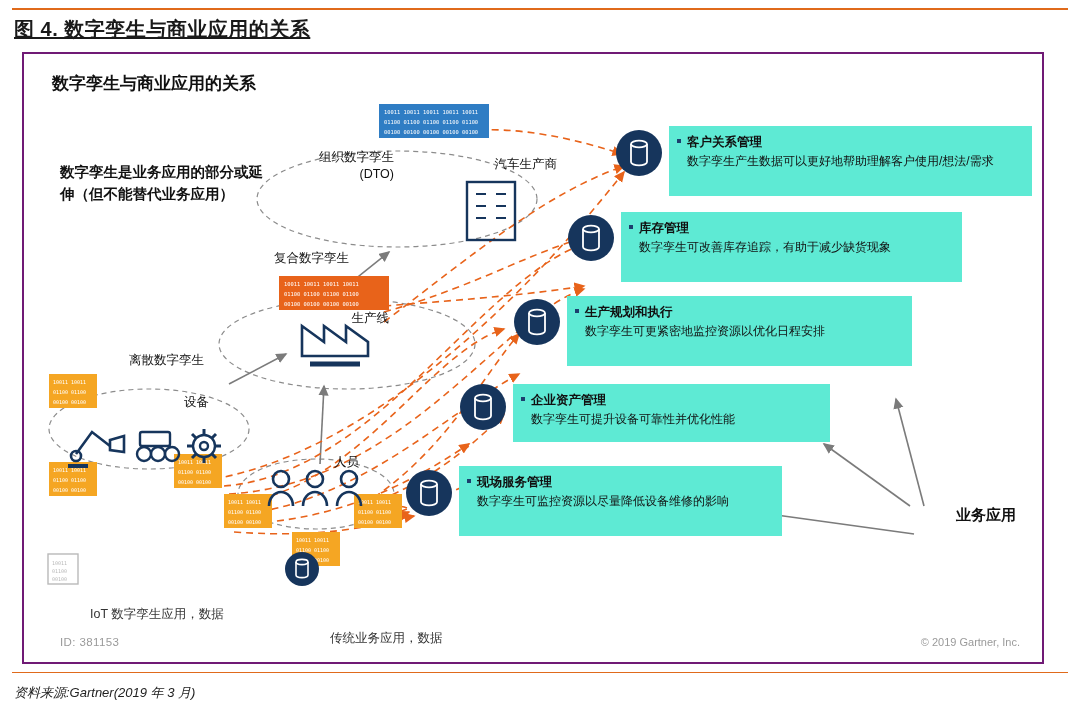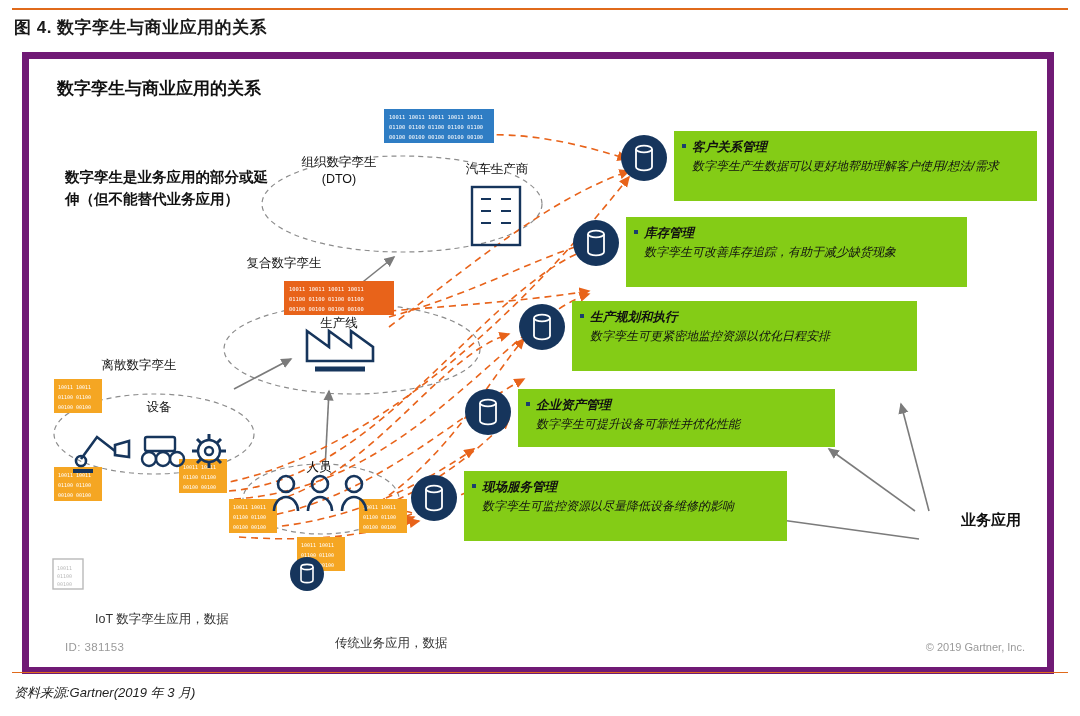--- a/index.html
+++ b/index.html
@@ -1,37 +1,37 @@
 <!DOCTYPE html>
 <html lang="zh"><head>
 <meta charset="utf-8">
 <style>
   html,body{margin:0;padding:0;background:#ffffff;}
   body{width:1080px;height:716px;font-family:"Liberation Sans","DejaVu Sans",sans-serif;color:#1a1a1a;overflow:hidden;}
   .page{position:relative;width:1080px;height:716px;}
 
   .rule-top{position:absolute;left:12px;top:8px;width:1056px;height:2px;background:#e06a1b;}
-  .fig-title{position:absolute;left:14px;top:16px;font-size:17px;font-weight:bold;color:#1a1a1a;letter-spacing:.5px;}
-
-  .panel{position:absolute;left:22px;top:52px;width:1018px;height:608px;border:7px solid #701a75;background:#fff;}
+  .fig-title{position:absolute;left:14px;top:16px;font-size:20px;font-weight:bold;color:#1a1a1a;letter-spacing:.5px;text-decoration:underline;}
+
+  .panel{position:absolute;left:22px;top:52px;width:1018px;height:608px;border:2px solid #701a75;background:#fff;}
   .panel-title{position:absolute;left:28px;top:18px;font-size:17px;font-weight:bold;color:#111;}
 
   .lead{position:absolute;left:36px;top:108px;width:216px;font-size:14.5px;font-weight:bold;line-height:1.5;color:#111;}
 
   .src-rule{position:absolute;left:12px;top:672px;width:1056px;height:1px;background:#e06a1b;}
   .source{position:absolute;left:14px;top:684px;font-size:13px;font-style:italic;color:#222;}
 
   .idtxt{position:absolute;left:36px;bottom:14px;font-size:11.5px;color:#9a9a9a;letter-spacing:.4px;}
   .copytxt{position:absolute;right:22px;bottom:14px;font-size:11px;color:#9a9a9a;}
 
   svg.canvas{position:absolute;left:0;top:0;width:1018px;height:608px;}
 
-  .lbl{position:absolute;font-size:12.5px;color:#111;text-align:center;line-height:1.35;}
-
-  .card{position:absolute;background:#84cc16;font-style:italic;}
+  .lbl{position:absolute;font-size:12.5px;color:#111;text-align:right;line-height:1.35;}
+
+  .card{position:absolute;background:#5eead4;}
   .card .ttl{font-size:12.5px;font-weight:bold;color:#111;}
   .card .bd{font-size:12px;color:#111;line-height:1.45;margin-top:2px;}
   .bullet{position:absolute;width:4px;height:4px;background:#1c3f6e;}
 
   .biz{position:absolute;right:26px;top:452px;font-size:15px;font-weight:bold;color:#111;}
 
   .legend-txt{position:absolute;font-size:12.5px;color:#333;margin-top:44px;}
 </style>
 </head>
 <body>

